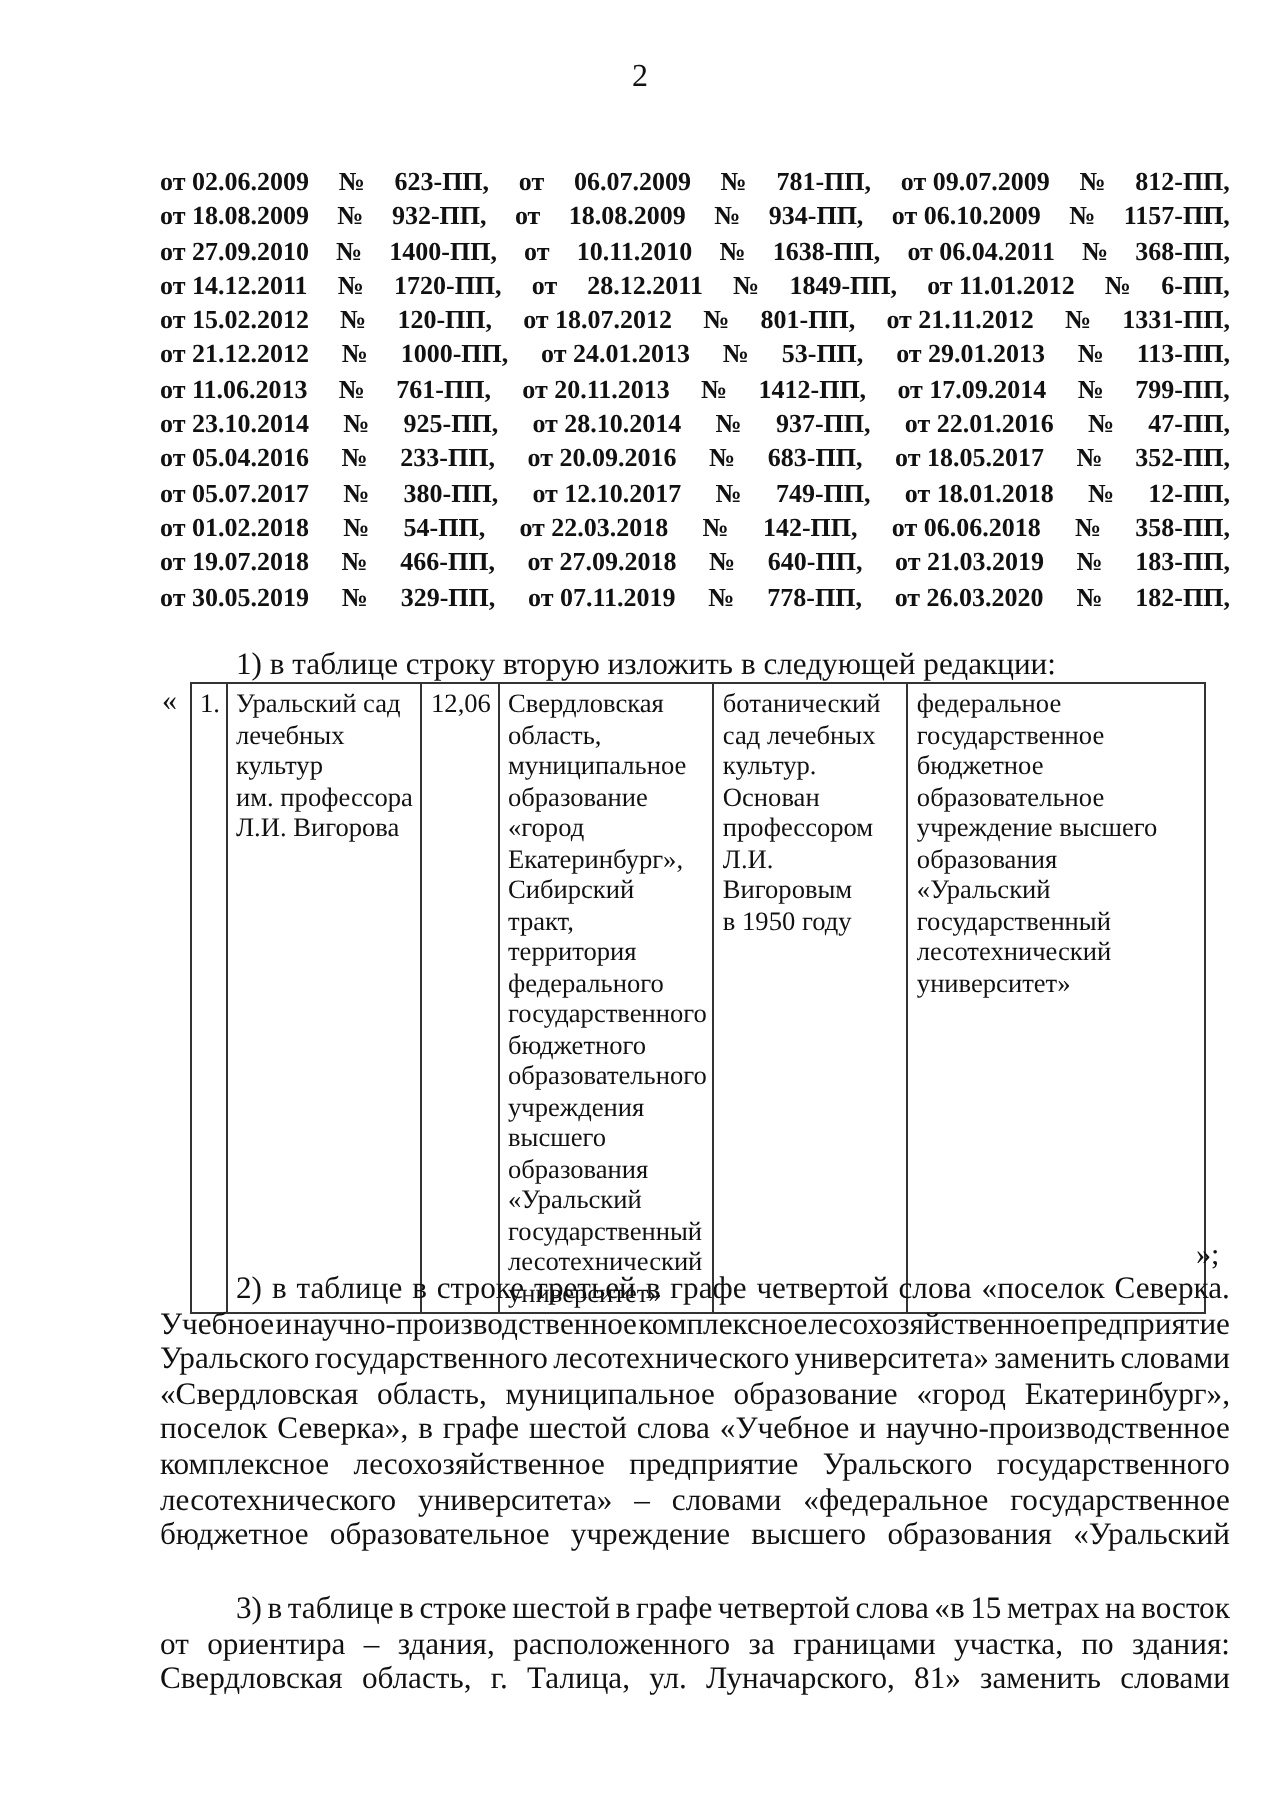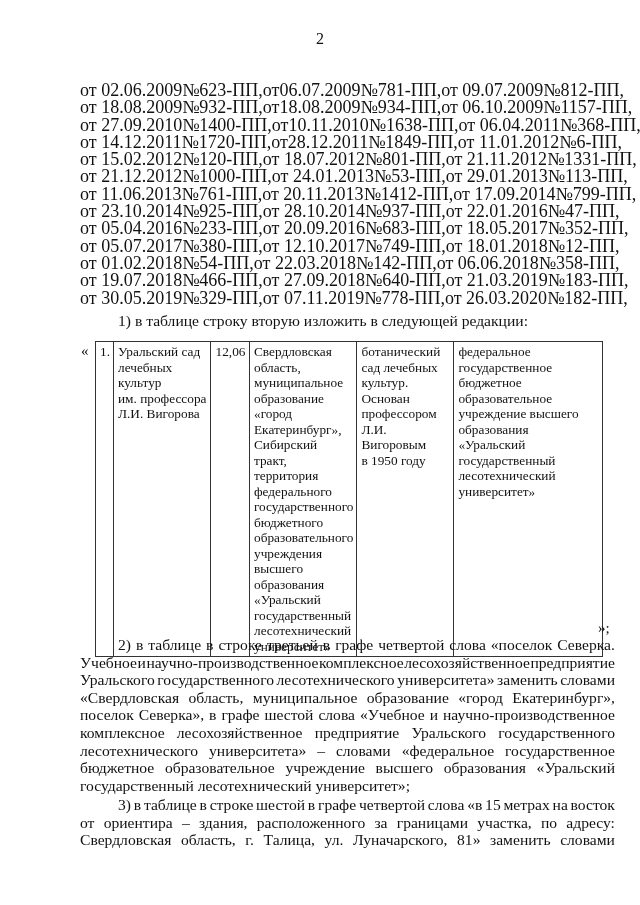--- a/index.html
+++ b/index.html
@@ -1,22 +1,22 @@
 <!DOCTYPE html>
 <html><head>
 <meta charset="utf-8">
 <style>
   html, body { margin: 0; padding: 0; background: #ffffff; }
   body { width: 640px; height: 905px; position: relative; overflow: hidden;
          font-family: "Liberation Serif", "DejaVu Serif", serif; color: #111; }
   .page-num { position: absolute; top: 30px; left: 0; width: 640px; text-align: center; font-size: 16px; }
-  .refs { position: absolute; left: 80px; top: 82px; width: 535px; font-size: 18px; line-height: 17.3px; }
+  .refs { position: absolute; left: 80px; top: 82px; width: 535px; font-size: 13px; line-height: 17.3px; font-weight: bold; }
   .refs .line { display: flex; justify-content: space-between; white-space: nowrap; height: 17.3px; }
   .refs .line.last { justify-content: flex-start; }
-  .item1 { position: absolute; left: 118px; top: 312px; font-size: 15.6px; white-space: nowrap; }
+  .item1 { position: absolute; left: 118px; top: 324px; font-size: 15.6px; white-space: nowrap; }
   .quote-open { position: absolute; left: 81px; top: 343px; font-size: 15px; }
   .quote-close { position: absolute; left: 598px; top: 620px; font-size: 15px; }
   table.row { position: absolute; left: 95px; top: 341px; border-collapse: collapse; font-size: 13.3px; line-height: 15.5px; }
   table.row td { border: 1px solid #333; vertical-align: top; padding: 2px 3px 2px 4px; height: 290px; }
   td.c1 { width: 10px; padding-left: 3px; }
   td.c2 { width: 89px; }
   td.c3 { width: 31px; text-align: center; }
   td.c4 { width: 94px; }
   td.c5 { width: 89px; margin-top: 12px; }
   td.c6 { width: 141px; margin-left: 20px; }
@@ -306,21 +306,20 @@
       <span>государственное</span>
     </div>
     <div class="l">
       <span>бюджетное</span>
       <span>образовательное</span>
       <span>учреждение</span>
       <span>высшего</span>
       <span>образования</span>
       <span>«Уральский</span>
     </div>
-    <div class="l end">государственный лесотехнический университет»;</div>
   </div>
 <div class="para p3" id="p3">
     <div class="l indent">
       <span>3)</span>
       <span>в</span>
       <span>таблице</span>
       <span>в</span>
       <span>строке</span>
       <span>шестой</span>
       <span>в</span>
@@ -336,21 +335,21 @@
     <div class="l">
       <span>от</span>
       <span>ориентира</span>
       <span>–</span>
       <span>здания,</span>
       <span>расположенного</span>
       <span>за</span>
       <span>границами</span>
       <span>участка,</span>
       <span>по</span>
-      <span>адресу:</span>
+      <span>здания:</span>
     </div>
     <div class="l">
       <span>Свердловская</span>
       <span>область,</span>
       <span>г.</span>
       <span>Талица,</span>
       <span>ул.</span>
       <span>Луначарского,</span>
       <span>81»</span>
       <span>заменить</span>

